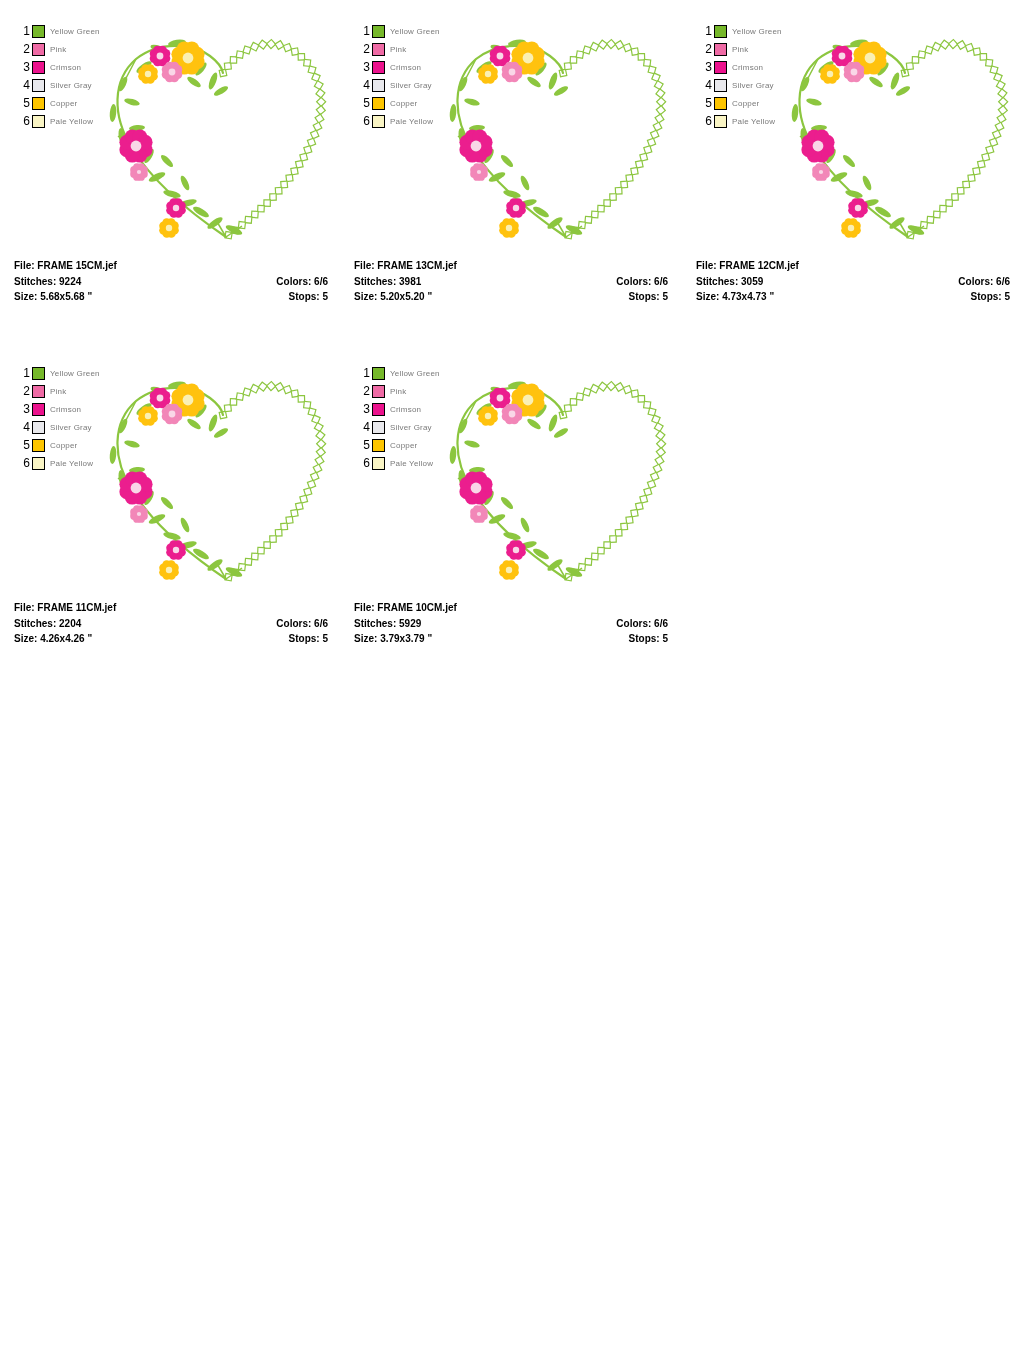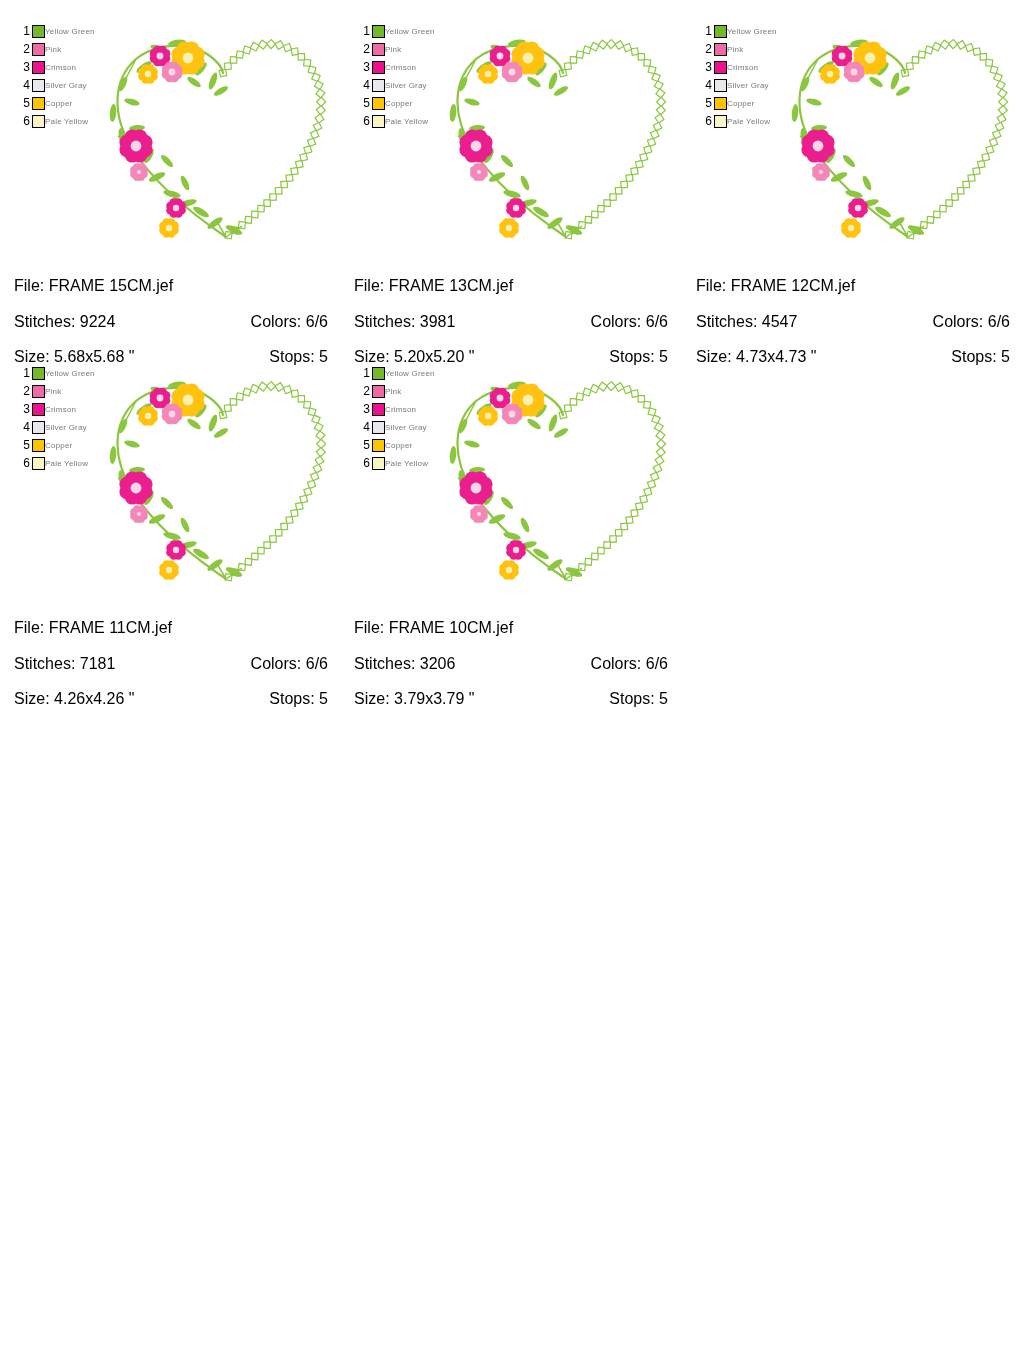--- a/index.html
+++ b/index.html
@@ -5,24 +5,24 @@
   html,body{margin:0;padding:0;background:#ffffff;}
   body{
     position:relative;width:1024px;height:1370px;overflow:hidden;
     font-family:"Liberation Sans", sans-serif;color:#000;
   }
   .block{position:absolute;width:332px;height:292px;}
   .legend{position:absolute;left:8px;top:1px;}
   .lrow{display:flex;align-items:center;height:13px;margin-bottom:5px;}
   .lnum{display:inline-block;width:12px;text-align:right;font-size:12px;line-height:13px;color:#000;}
   .lsw{display:inline-block;width:11px;height:11px;border:1px solid #000;margin:0 0 0 2px;}
-  .llab{font-size:8px;color:#7a7a7a;letter-spacing:0.2px;}
+  .llab{font-size:8px;color:#7a7a7a;margin-left:5px;letter-spacing:0.2px;}
   .preview{position:absolute;left:92px;top:12px;width:228px;height:218px;}
   .info{position:absolute;left:4px;top:234px;width:314px;}
-  .irow{display:flex;justify-content:space-between;font-weight:normal;font-size:16px;line-height:15.5px;white-space:pre;margin-top:20px;}
+  .irow{display:flex;justify-content:space-between;font-weight:bold;font-size:10px;line-height:15.5px;white-space:pre;}
   .footer{position:absolute;left:4px;top:1347px;font-size:16px;color:#000;margin-top:36px;}
 </style>
 </head>
 <body>
 
 <div class="block" style="left:10px;top:24px">
   <div class="legend">
       <div class="lrow">
         <span class="lnum">1</span>
         <span class="lsw" style="background: rgb(118, 184, 42);"></span>
@@ -537,21 +537,21 @@
       <circle cx="64.8" cy="197.4" r="4.4" fill="#FFC20E"></circle>
       <circle cx="61.6" cy="194.3" r="4.4" fill="#FFC20E"></circle>
       <circle cx="61.6" cy="189.8" r="4.4" fill="#FFC20E"></circle>
       <circle cx="64.7" cy="186.6" r="4.4" fill="#FFC20E"></circle>
       <circle cx="69.2" cy="186.6" r="4.4" fill="#FFC20E"></circle>
       <circle cx="72.4" cy="189.7" r="4.4" fill="#FFC20E"></circle>
       <circle cx="67" cy="192" r="3.2" fill="#FAF0B4" stroke="none" stroke-width="0"></circle>
     </svg>
   <div class="info">
     <div class="irow"><span><span>File:</span> <span>FRAME 12CM.jef</span></span></div>
-    <div class="irow"><span><span>Stitches:</span> <span>4547</span></span><span><span>Colors:</span> <span>6/6</span></span></div>
+    <div class="irow"><span><span>Stitches:</span> <span>3059</span></span><span><span>Colors:</span> <span>6/6</span></span></div>
     <div class="irow"><span><span>Size:</span> <span>4.73x4.73 "</span></span><span><span>Stops:</span> <span>5</span></span></div>
   </div>
 </div>
 
 <div class="block" style="left:10px;top:366px">
   <div class="legend">
       <div class="lrow">
         <span class="lnum">1</span>
         <span class="lsw" style="background: rgb(118, 184, 42);"></span>
         <span class="llab">Yellow Green</span>
@@ -713,21 +713,21 @@
       <circle cx="64.8" cy="197.4" r="4.4" fill="#FFC20E"></circle>
       <circle cx="61.6" cy="194.3" r="4.4" fill="#FFC20E"></circle>
       <circle cx="61.6" cy="189.8" r="4.4" fill="#FFC20E"></circle>
       <circle cx="64.7" cy="186.6" r="4.4" fill="#FFC20E"></circle>
       <circle cx="69.2" cy="186.6" r="4.4" fill="#FFC20E"></circle>
       <circle cx="72.4" cy="189.7" r="4.4" fill="#FFC20E"></circle>
       <circle cx="67" cy="192" r="3.2" fill="#FAF0B4" stroke="none" stroke-width="0"></circle>
     </svg>
   <div class="info">
     <div class="irow"><span><span>File:</span> <span>FRAME 11CM.jef</span></span></div>
-    <div class="irow"><span><span>Stitches:</span> <span>7181</span></span><span><span>Colors:</span> <span>6/6</span></span></div>
+    <div class="irow"><span><span>Stitches:</span> <span>2204</span></span><span><span>Colors:</span> <span>6/6</span></span></div>
     <div class="irow"><span><span>Size:</span> <span>4.26x4.26 "</span></span><span><span>Stops:</span> <span>5</span></span></div>
   </div>
 </div>
 
 <div class="block" style="left:350px;top:366px">
   <div class="legend">
       <div class="lrow">
         <span class="lnum">1</span>
         <span class="lsw" style="background: rgb(118, 184, 42);"></span>
         <span class="llab">Yellow Green</span>
@@ -889,18 +889,18 @@
       <circle cx="64.8" cy="197.4" r="4.4" fill="#FFC20E"></circle>
       <circle cx="61.6" cy="194.3" r="4.4" fill="#FFC20E"></circle>
       <circle cx="61.6" cy="189.8" r="4.4" fill="#FFC20E"></circle>
       <circle cx="64.7" cy="186.6" r="4.4" fill="#FFC20E"></circle>
       <circle cx="69.2" cy="186.6" r="4.4" fill="#FFC20E"></circle>
       <circle cx="72.4" cy="189.7" r="4.4" fill="#FFC20E"></circle>
       <circle cx="67" cy="192" r="3.2" fill="#FAF0B4" stroke="none" stroke-width="0"></circle>
     </svg>
   <div class="info">
     <div class="irow"><span><span>File:</span> <span>FRAME 10CM.jef</span></span></div>
-    <div class="irow"><span><span>Stitches:</span> <span>3206</span></span><span><span>Colors:</span> <span>6/6</span></span></div>
+    <div class="irow"><span><span>Stitches:</span> <span>5929</span></span><span><span>Colors:</span> <span>6/6</span></span></div>
     <div class="irow"><span><span>Size:</span> <span>3.79x3.79 "</span></span><span><span>Stops:</span> <span>5</span></span></div>
   </div>
 </div>
 
 <div class="footer">Page 1 of 1</div>
 
 </body></html>

